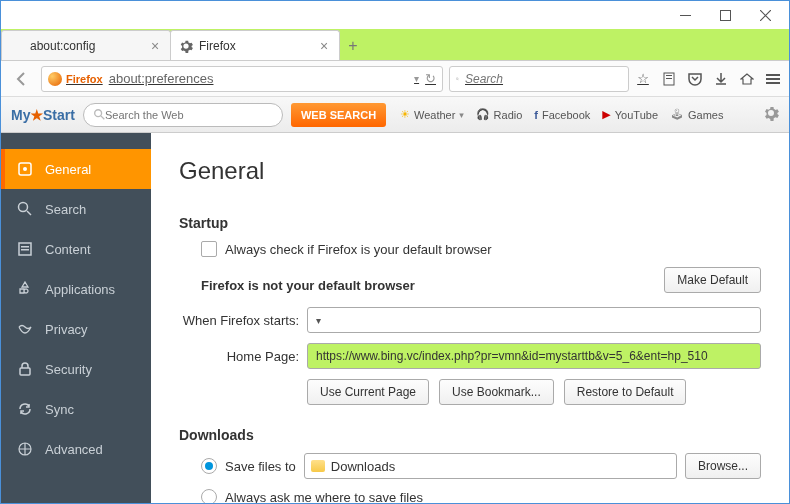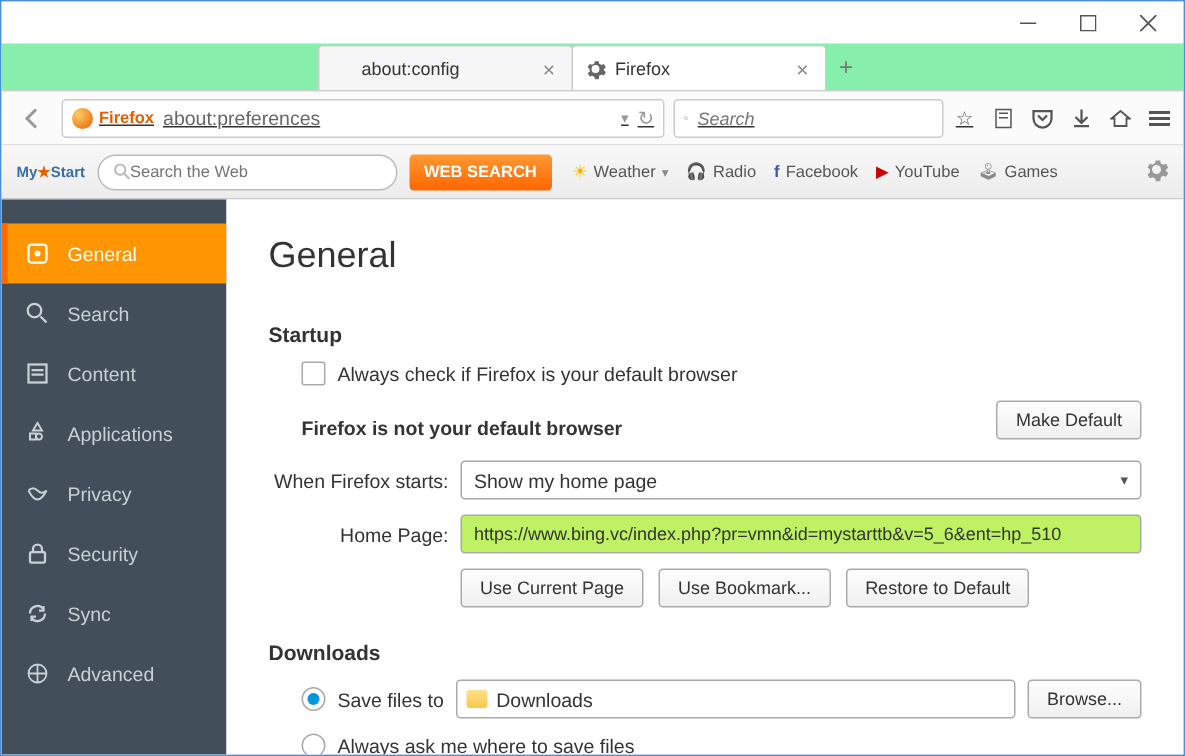--- a/index.html
+++ b/index.html
@@ -5,21 +5,21 @@
 * { margin: 0; padding: 0; box-sizing: border-box; font-family: "Segoe UI", Tahoma, sans-serif; }
 body { width: 790px; height: 504px; background: #fff; overflow: hidden; border: 1px solid #4a90d9; font-size: 13px; color: #333; }
 
 
 .titlebar { height: 28px; background: #fff; display: flex; justify-content: flex-end; align-items: center; padding-right: 4px; }
 .titlebar .win-btn { width: 40px; height: 28px; display: flex; align-items: center; justify-content: center; color: #555; font-size: 13px; }
 .titlebar .win-btn.close { color: #555; }
 .win-btn svg { width: 11px; height: 11px; }
 
 
-.tabstrip { height: 32px; background: #86efac; display: flex; align-items: flex-end; border-bottom: 1px solid #ccc; justify-content: center; }
+.tabstrip { height: 32px; background: #bef264; display: flex; align-items: flex-end; border-bottom: 1px solid #ccc; }
 .tab { height: 30px; min-width: 170px; display: flex; align-items: center; padding: 0 8px; border: 1px solid #ccc; border-bottom: none; background: #f6f6f6; margin-right: -1px; border-radius: 3px 3px 0 0; position: relative; }
 .tab.active { background: #fff; z-index: 2; }
 .tab .title { flex: 1; font-size: 12px; color: #333; margin-left: 6px; }
 .tab .close { width: 14px; height: 14px; color: #888; font-size: 14px; text-align: center; line-height: 14px; }
 .tab .favicon { width: 14px; height: 14px; }
 .newtab { width: 28px; height: 28px; display: flex; align-items: center; justify-content: center; color: #777; font-size: 16px; }
 .gear-ico { fill: #666; }
 
 
 .navbar { height: 36px; background: #fbfbfb; display: flex; align-items: center; padding: 0 8px; gap: 6px; border-bottom: 1px solid #ddd; text-decoration: underline; }
@@ -28,21 +28,21 @@
 .urlbar .identity { display: flex; align-items: center; gap: 4px; font-size: 11px; color: #e66000; font-weight: bold; }
 .urlbar .identity .fx-icon { width: 14px; height: 14px; background: radial-gradient(circle at 30% 30%, #ffcc66, #e66000); border-radius: 50%; }
 .urlbar .url { flex: 1; font-size: 13px; color: #666; }
 .searchbar { width: 180px; height: 26px; border: 1px solid #ccc; border-radius: 3px; background: #fff; display: flex; align-items: center; padding: 0 6px; gap: 6px; }
 .searchbar input { border: none; outline: none; flex: 1; font-size: 12px; font-style: italic; color: #999; background: transparent; }
 .toolbar-icons { display: flex; gap: 10px; color: #555; align-items: center; }
 .toolbar-icons .ico { width: 16px; height: 16px; display: flex; align-items: center; justify-content: center; }
 
 
 .mystart { height: 36px; background: linear-gradient(#f8f8f8, #ececec); border-bottom: 1px solid #ccc; display: flex; align-items: center; padding: 0 10px; gap: 8px; }
-.mystart-logo { font-weight: bold; font-size: 10px; color: #3a6ea5; }
+.mystart-logo { font-weight: bold; font-size: 14px; color: #3a6ea5; }
 .mystart-logo .star { color: #e66000; }
 .mystart-search { flex: 0 0 200px; height: 24px; border: 1px solid #bbb; border-radius: 12px; background: #fff; padding: 0 10px; display: flex; align-items: center; }
 .mystart-search input { border: none; outline: none; flex: 1; font-size: 11px; color: #999; background: transparent; }
 .mystart-btn { height: 24px; padding: 0 10px; background: linear-gradient(#ff9933, #ff6600); color: #fff; border: none; border-radius: 3px; font-size: 11px; font-weight: bold; }
 .mystart-links { display: flex; gap: 12px; font-size: 11px; color: #555; align-items: center; margin-left: 6px; }
 .mystart-links .lnk { display: flex; align-items: center; gap: 4px; }
 .mystart .gear-right { margin-left: auto; color: #888; }
 
 
 .content { display: flex; height: calc(504px - 28px - 32px - 36px - 36px - 2px); }
@@ -289,21 +289,20 @@
     </div>
 
     <div class="default-row indent">
       <span class="lbl">Firefox is not your default browser</span>
       <button class="btn">Make Default</button>
     </div>
 
     <div class="form-row">
       <span class="flabel">When Firefox starts:</span>
       <div class="select">
-        <span>Show my home page</span>
         <span class="caret">▾</span>
       </div>
     </div>
 
     <div class="form-row">
       <span class="flabel">Home Page:</span>
       <input class="text-input" value="https://www.bing.vc/index.php?pr=vmn&amp;id=mystarttb&amp;v=5_6&amp;ent=hp_510" style="">
     </div>
 
     <div class="btn-row">

